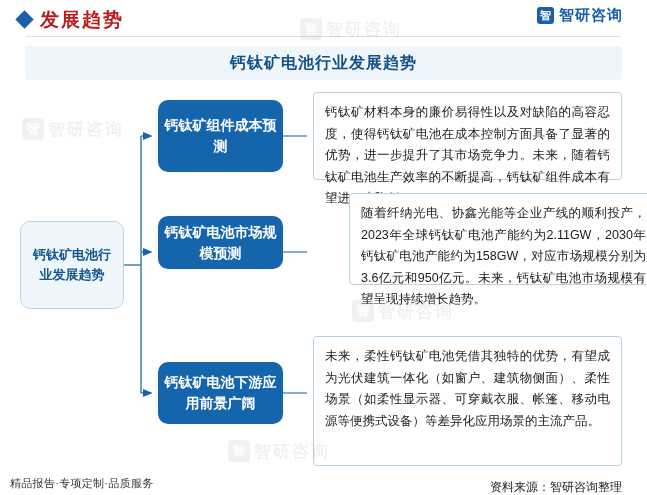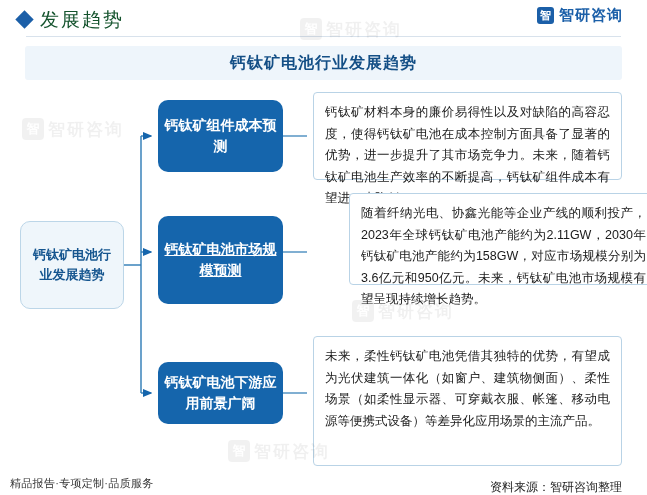--- a/index.html
+++ b/index.html
@@ -32,22 +32,22 @@
     position: absolute;
     left: 18px; top: 13px;
     width: 13px; height: 13px;
     background: #1b5fa8;
     transform: rotate(45deg);
   }
   .header-title {
     position: absolute;
     left: 40px; top: 7px;
     font-size: 19px;
-    font-weight: normal;
-    color: #14532d;
+    font-weight: bold;
+    color: #b91c1c;
     letter-spacing: 2px;
   }
   .header-sub {
     position: absolute;
     left: 108px; top: 12px;
     font-size: 15px;
     font-weight: bold;
     color: #dfe7ee;
     letter-spacing: 0.5px;
   }
@@ -160,21 +160,21 @@
     font-size: 12.5px;
     color: #1a1a1a;
     line-height: 1.72;
     text-align: justify;
   }
 
   
   .b1-label { left: 158px; top: 20px;  height: 72px; }
   .b1-body  { left: 313px; top: 12px;  width: 309px; height: 88px; }
   
-  .b2-label { left: 158px; top: 136px; height: 88px; text-decoration: underline; }
+  .b2-label { left: 158px; top: 136px; height: 53px; }
   .b2-body  { left: 313px; top: 113px; width: 309px; height: 92px; margin-left: 36px; }
   
   .b3-label { left: 158px; top: 282px; height: 62px; }
   .b3-body  { left: 313px; top: 256px; width: 309px; height: 130px; }
 
   
   .source-note {
     position: absolute;
     right: 25px; top: 479px;
     font-size: 12px;

